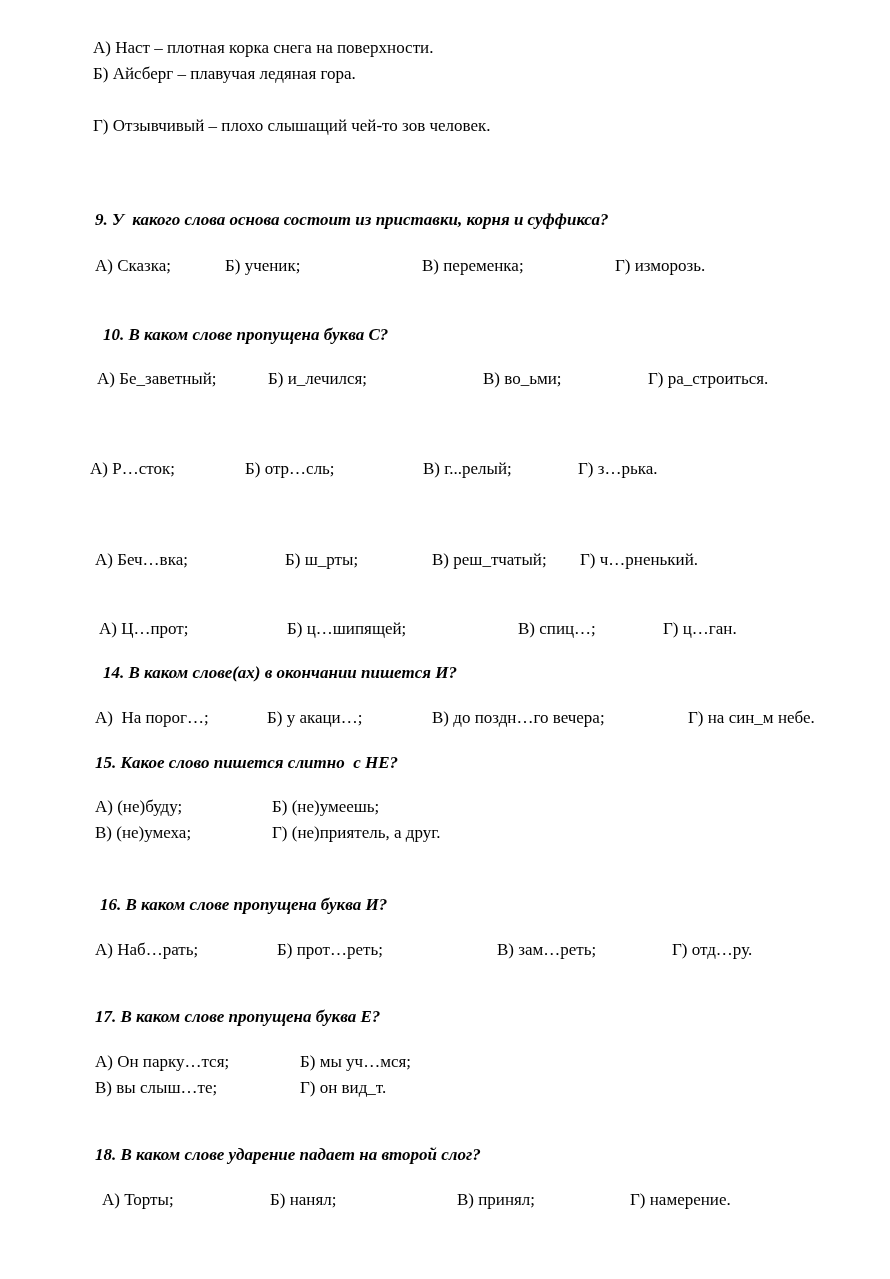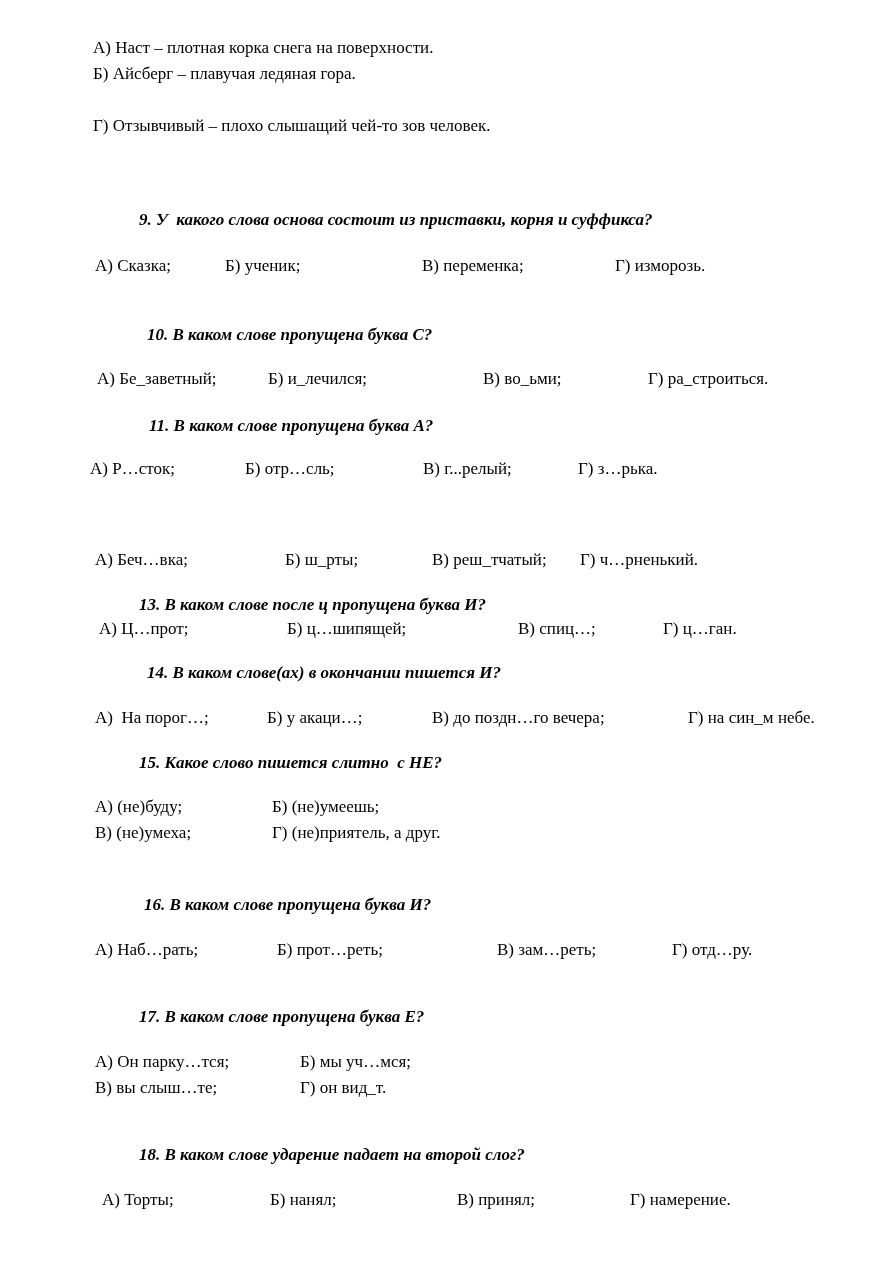--- a/index.html
+++ b/index.html
@@ -24,21 +24,20 @@
     color: #000000;
   }
   .qtitle {
     position: absolute;
     font-size: 17px;
     line-height: 1.2;
     font-weight: bold;
     font-style: italic;
     white-space: pre;
     color: #000000;
-    margin-left: 44px;
   }
 </style>
 </head>
 <body>
 
 <div class="page">
 
   <div class="line" style="left:93px; top:64px">Б) Айсберг – плавучая ледяная гора.</div>
   <div class="line" style="left:93px; top:38px">А) Наст – плотная корка снега на поверхности.</div>
   <div class="line" style="left:93px; top:116px">Г) Отзывчивый – плохо слышащий чей-то зов человек.</div>
@@ -48,32 +47,30 @@
   <div class="line" style="left:225px; top:256px">Б) ученик;</div>
   <div class="line" style="left:422px; top:256px">В) переменка;</div>
   <div class="line" style="left:615px; top:256px">Г) изморозь.</div>
 
   <div class="qtitle" style="left:103px; top:325px">10. В каком слове пропущена буква С?</div>
   <div class="line" style="left:97px;  top:369px">А) Бе_заветный;</div>
   <div class="line" style="left:268px; top:369px">Б) и_лечился;</div>
   <div class="line" style="left:483px; top:369px">В) во_ьми;</div>
   <div class="line" style="left:648px; top:369px">Г) ра_строиться.</div>
 
-  <div class="qtitle" style="left:105px; top:416px">11. В каком слове пропущена буква А?</div>
   <div class="line" style="left:90px;  top:459px">А) Р…сток;</div>
   <div class="line" style="left:245px; top:459px">Б) отр…сль;</div>
   <div class="line" style="left:423px; top:459px">В) г...релый;</div>
   <div class="line" style="left:578px; top:459px">Г) з…рька.</div>
 
   <div class="line" style="left:95px;  top:550px">А) Беч…вка;</div>
   <div class="line" style="left:285px; top:550px">Б) ш_рты;</div>
   <div class="line" style="left:432px; top:550px">В) реш_тчатый;</div>
   <div class="line" style="left:580px; top:550px">Г) ч…рненький.</div>
 
-  <div class="qtitle" style="left:95px; top:595px">13. В каком слове после ц пропущена буква И?</div>
   <div class="line" style="left:99px;  top:619px">А) Ц…прот;</div>
   <div class="line" style="left:287px; top:619px">Б) ц…шипящей;</div>
   <div class="line" style="left:518px; top:619px">В) спиц…;</div>
   <div class="line" style="left:663px; top:619px">Г) ц…ган.</div>
 
   <div class="qtitle" style="left:103px; top:663px">14. В каком слове(ах) в окончании пишется И?</div>
   <div class="line" style="left:95px;  top:708px">А)  На порог…;</div>
   <div class="line" style="left:267px; top:708px">Б) у акаци…;</div>
   <div class="line" style="left:432px; top:708px">В) до поздн…го вечера;</div>
   <div class="line" style="left:688px; top:708px">Г) на син_м небе.</div>

